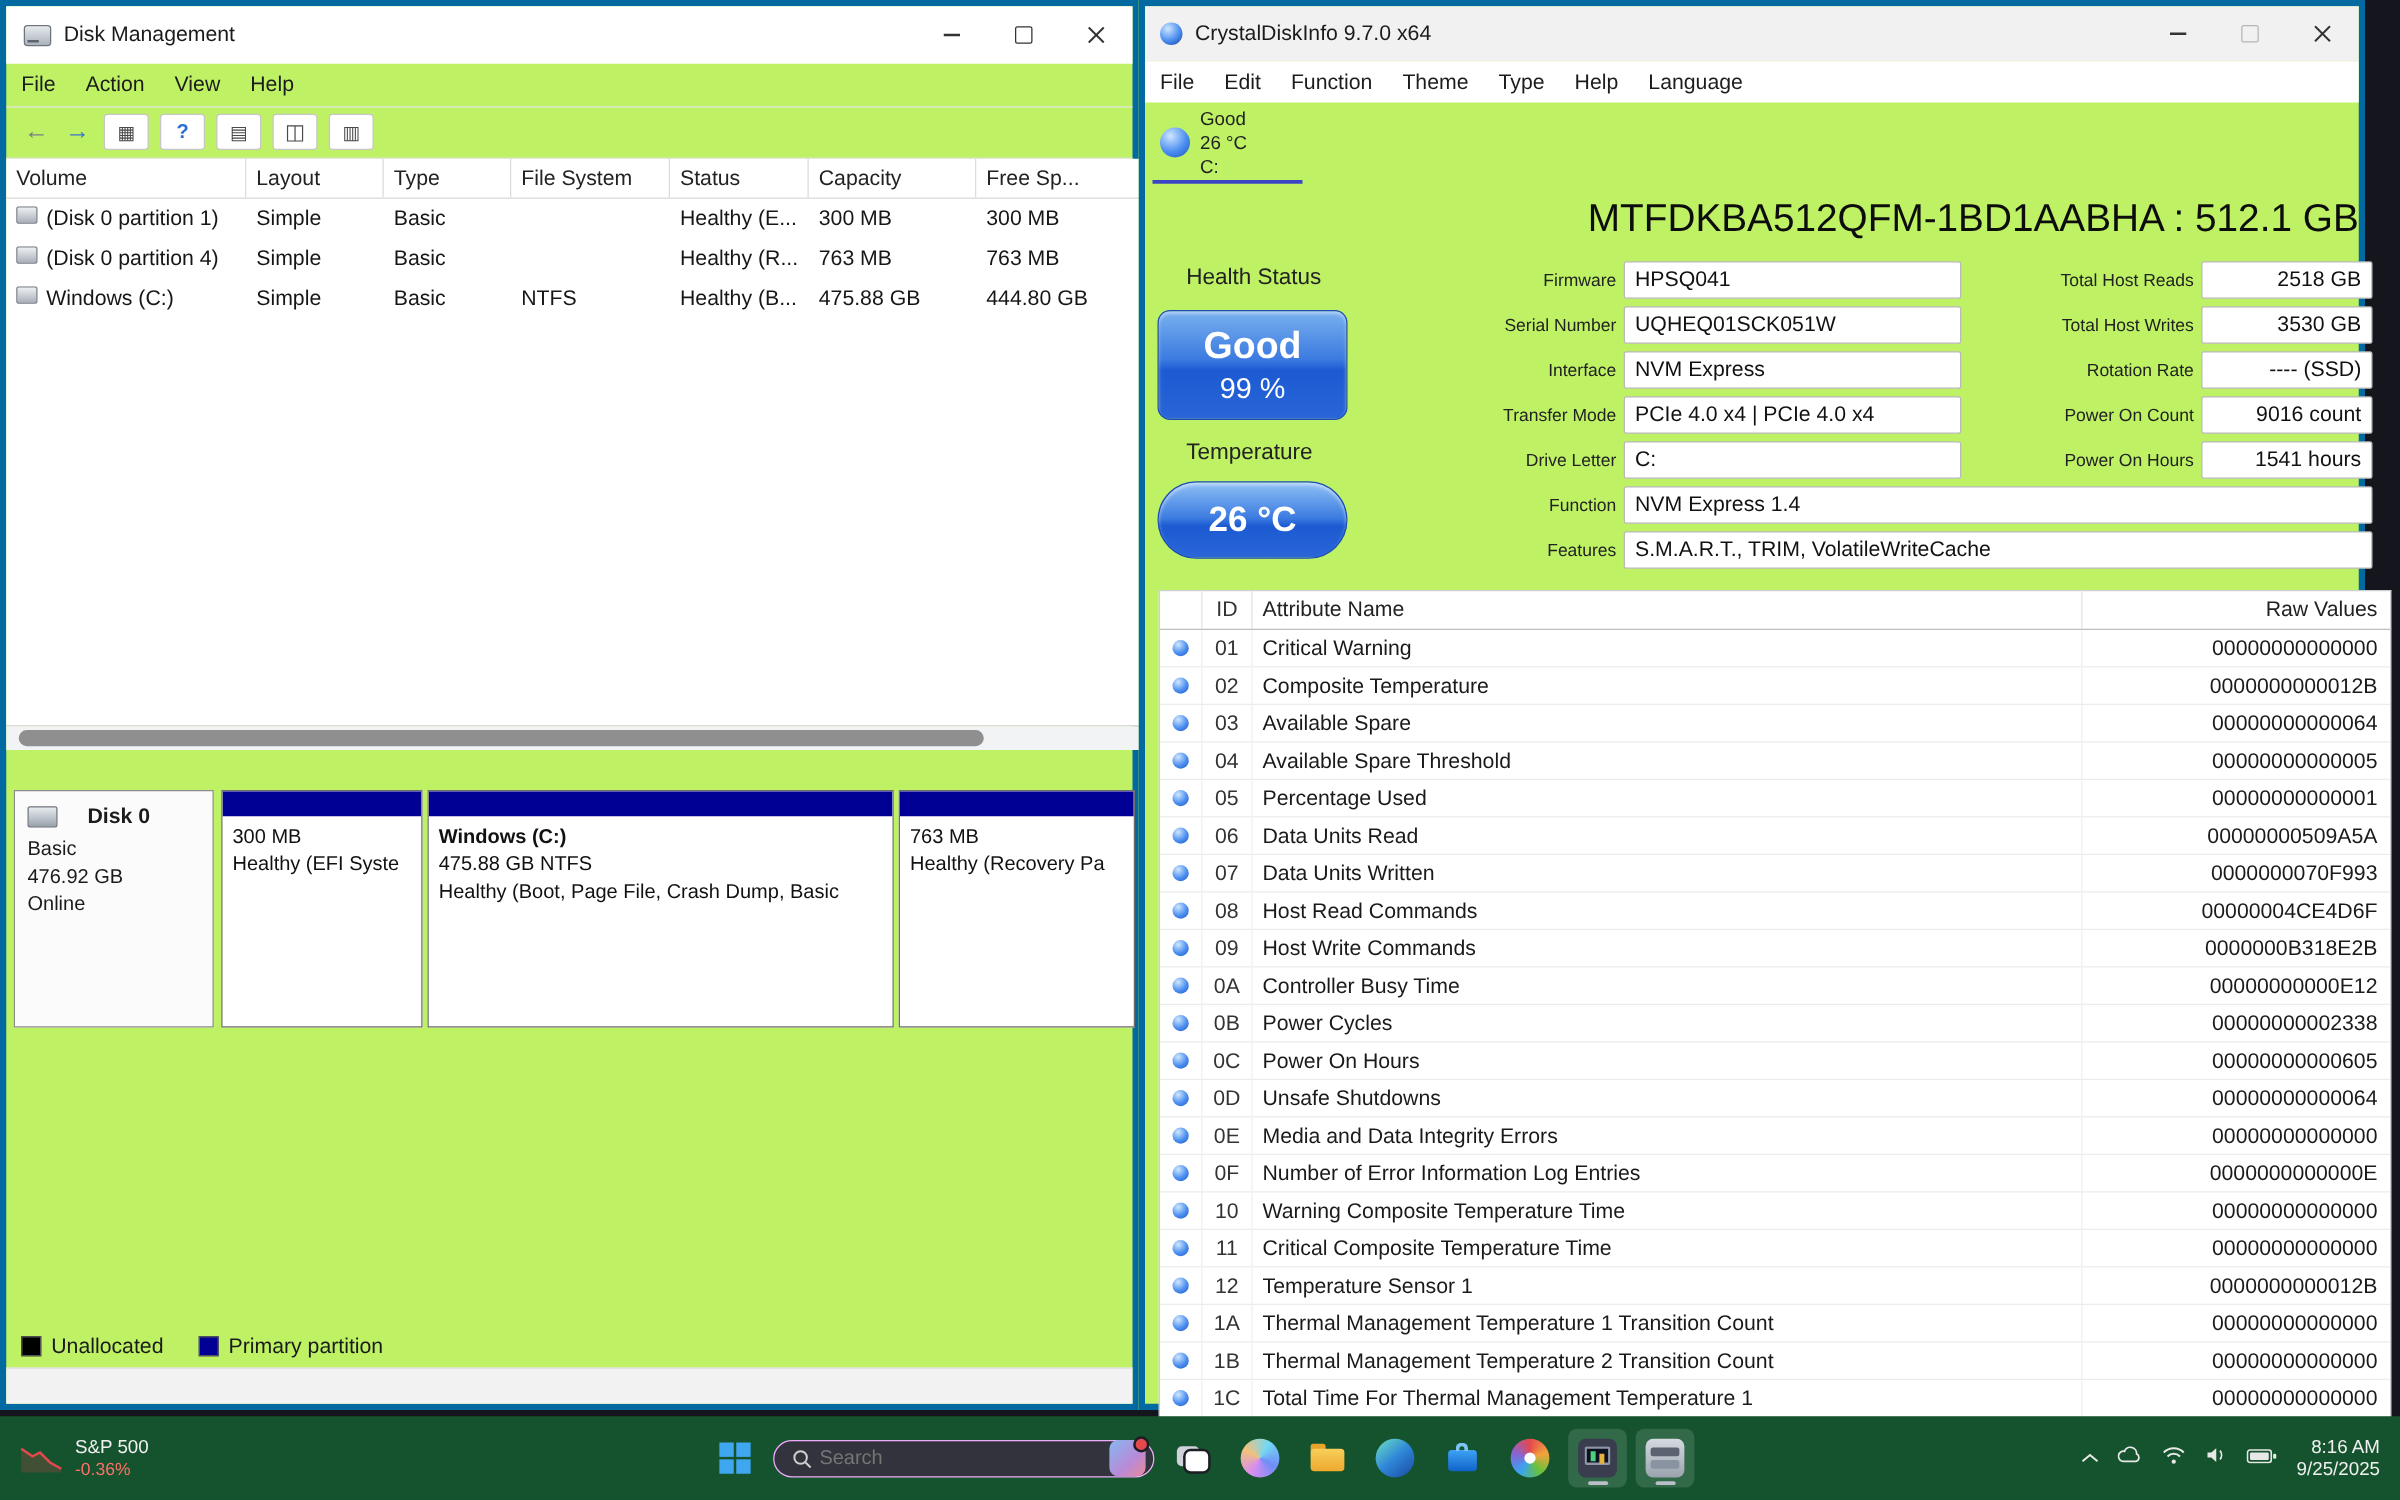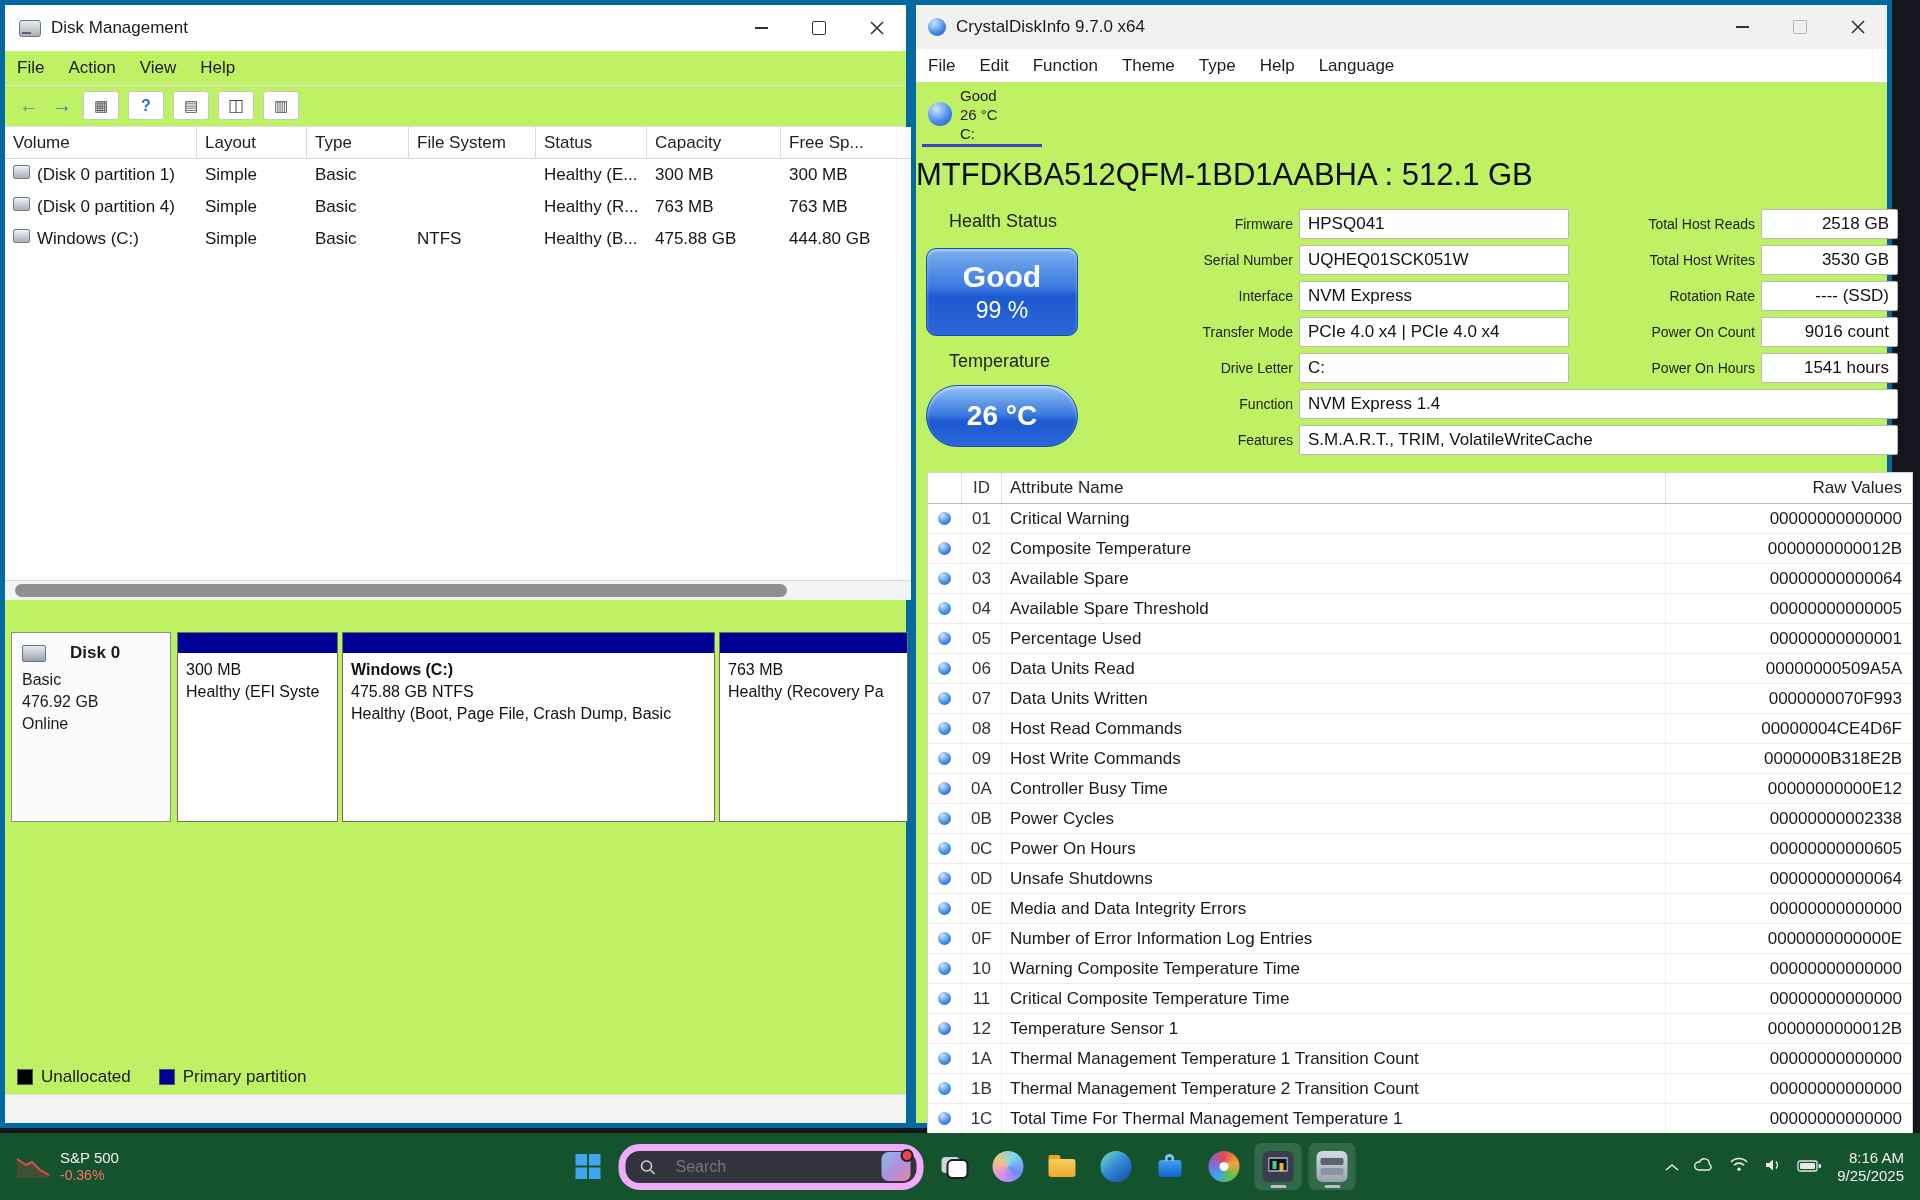--- a/index.html
+++ b/index.html
@@ -72,21 +72,21 @@
   .sw{width:14px;height:14px;border:1px solid #555;margin-right:8px}
   .sw.black{background:#000}
   .sw.navy{background:#000094}
   .dm-status{position:absolute;left:0;right:0;bottom:0;height:28px;background:#f2f2f2;border-top:1px solid #dcdcdc}
 
   
   .cdi-drive{position:absolute;left:6px;top:80px;width:120px;height:58px;display:flex;align-items:center;gap:8px;padding-left:6px;box-sizing:border-box}
   .orb{width:24px;height:24px;border-radius:50%;background:radial-gradient(circle at 35% 28%,#cfe6ff,#4b8ef0 55%,#1b55c0);flex:none}
   .dt div{font-size:15px;line-height:19px;color:#222;white-space:nowrap}
   .cdi-underline{position:absolute;left:6px;top:139px;width:120px;height:3px;background:#3b46c4}
-  .cdi-model{position:absolute;left:0;right:0;top:152px;text-align:left;font-size:31px;color:#0d0d0d;white-space:nowrap}
+  .cdi-model{position:absolute;left:0;right:0;top:152px;text-align:right;font-size:31px;color:#0d0d0d;white-space:nowrap}
 
   
   .h-label{position:absolute;left:33px;top:206px;font-size:18px;color:#222}
   .h-btn{position:absolute;left:10px;top:243px;width:152px;height:88px;border-radius:10px;border:1px solid #1b4db4;box-sizing:border-box;color:#fff;text-align:center;background:linear-gradient(180deg,#79b0ef 0%,#3b7ae0 45%,#1c5ad2 55%,#2a66d8 100%);box-shadow:inset 0 2px 3px rgba(255,255,255,.45)}
   .h-btn .l1{font-size:30px;font-weight:bold;margin-top:11px}
   .h-btn .l2{font-size:23px;margin-top:3px}
   .t-label{position:absolute;left:33px;top:346px;font-size:18px;color:#222}
   .t-btn{position:absolute;left:10px;top:380px;width:152px;height:62px;border-radius:31px;border:1px solid #1b4db4;box-sizing:border-box;display:flex;align-items:center;justify-content:center;font-size:28px;font-weight:bold;color:#fff;background:linear-gradient(180deg,#8ec0f5 0%,#3b7ae0 48%,#1c5ad2 58%,#2a66d8 100%);box-shadow:inset 0 2px 3px rgba(255,255,255,.5)}
 
   
@@ -112,21 +112,21 @@
 
   
   .taskbar{position:absolute;left:0;top:1133px;width:1920px;height:67px;background:#14532d;display:flex;align-items:flex-end}
   .tb-widget{display:flex;align-items:center;gap:10px;padding:0 16px;height:100%}
   .wt1{font-size:15px;color:#f0f0f0;line-height:18px}
   .wt2{font-size:14px;color:#ff7069;line-height:17px}
   .tb-center{position:absolute;left:50%;transform:translateX(-50%);display:flex;align-items:center;gap:7px;height:100%}
   .tb-ic{width:47px;height:47px;border-radius:7px;display:flex;align-items:center;justify-content:center;position:relative;flex:none}
   .tb-ic.active{background:rgba(255,255,255,.13)}
   .tb-ic.active::after{content:"";position:absolute;bottom:2px;left:50%;transform:translateX(-50%);width:16px;height:3px;border-radius:2px;background:#b9bec8}
-  .searchbox{width:305px;height:46px;border-radius:21px;background:#33333d;border:7px solid #f0abfc;display:flex;align-items:center;gap:18px;padding:0 6px 0 14px;box-sizing:border-box}
+  .searchbox{width:305px;height:30px;border-radius:21px;background:#33333d;border:1px solid #f0abfc;display:flex;align-items:center;gap:4px;padding:0 6px 0 14px;box-sizing:border-box}
   .searchbox input{flex:1;background:transparent;border:none;outline:none;color:#d8d8d8;font-size:16px;font-family:inherit;min-width:0}
   .sthumb{width:29px;height:29px;border-radius:7px;background:linear-gradient(135deg,#86b8f0,#b98ad8 60%,#e8899a);position:relative;flex:none}
   .sthumb::after{content:"";position:absolute;right:-3px;top:-3px;width:9px;height:9px;border-radius:50%;background:#e5484d;border:2px solid #1d1d26}
   .ic{width:31px;height:31px;position:relative}
   .ic-tview::before{content:"";position:absolute;left:3px;top:6px;width:18px;height:16px;border-radius:4px;background:#cfd2da}
   .ic-tview::after{content:"";position:absolute;left:10px;top:10px;width:18px;height:16px;border-radius:4px;background:#fff;box-shadow:0 0 0 2px #1d1d26}
   .ic-copilot{border-radius:50%;background:conic-gradient(from 30deg,#74d8f2,#6f8df7,#d98df0,#f2c27c,#74d8f2)}
   .ic-folder::before{content:"";position:absolute;left:2px;top:4px;width:12px;height:7px;border-radius:2px;background:#e8a32c}
   .ic-folder::after{content:"";position:absolute;left:2px;top:8px;width:27px;height:18px;border-radius:3px;background:linear-gradient(#f7cf5a,#eda92e)}
   .ic-edge{border-radius:50%;background:linear-gradient(140deg,#67d8c6 5%,#2f86d8 50%,#1b4fa6 95%)}

